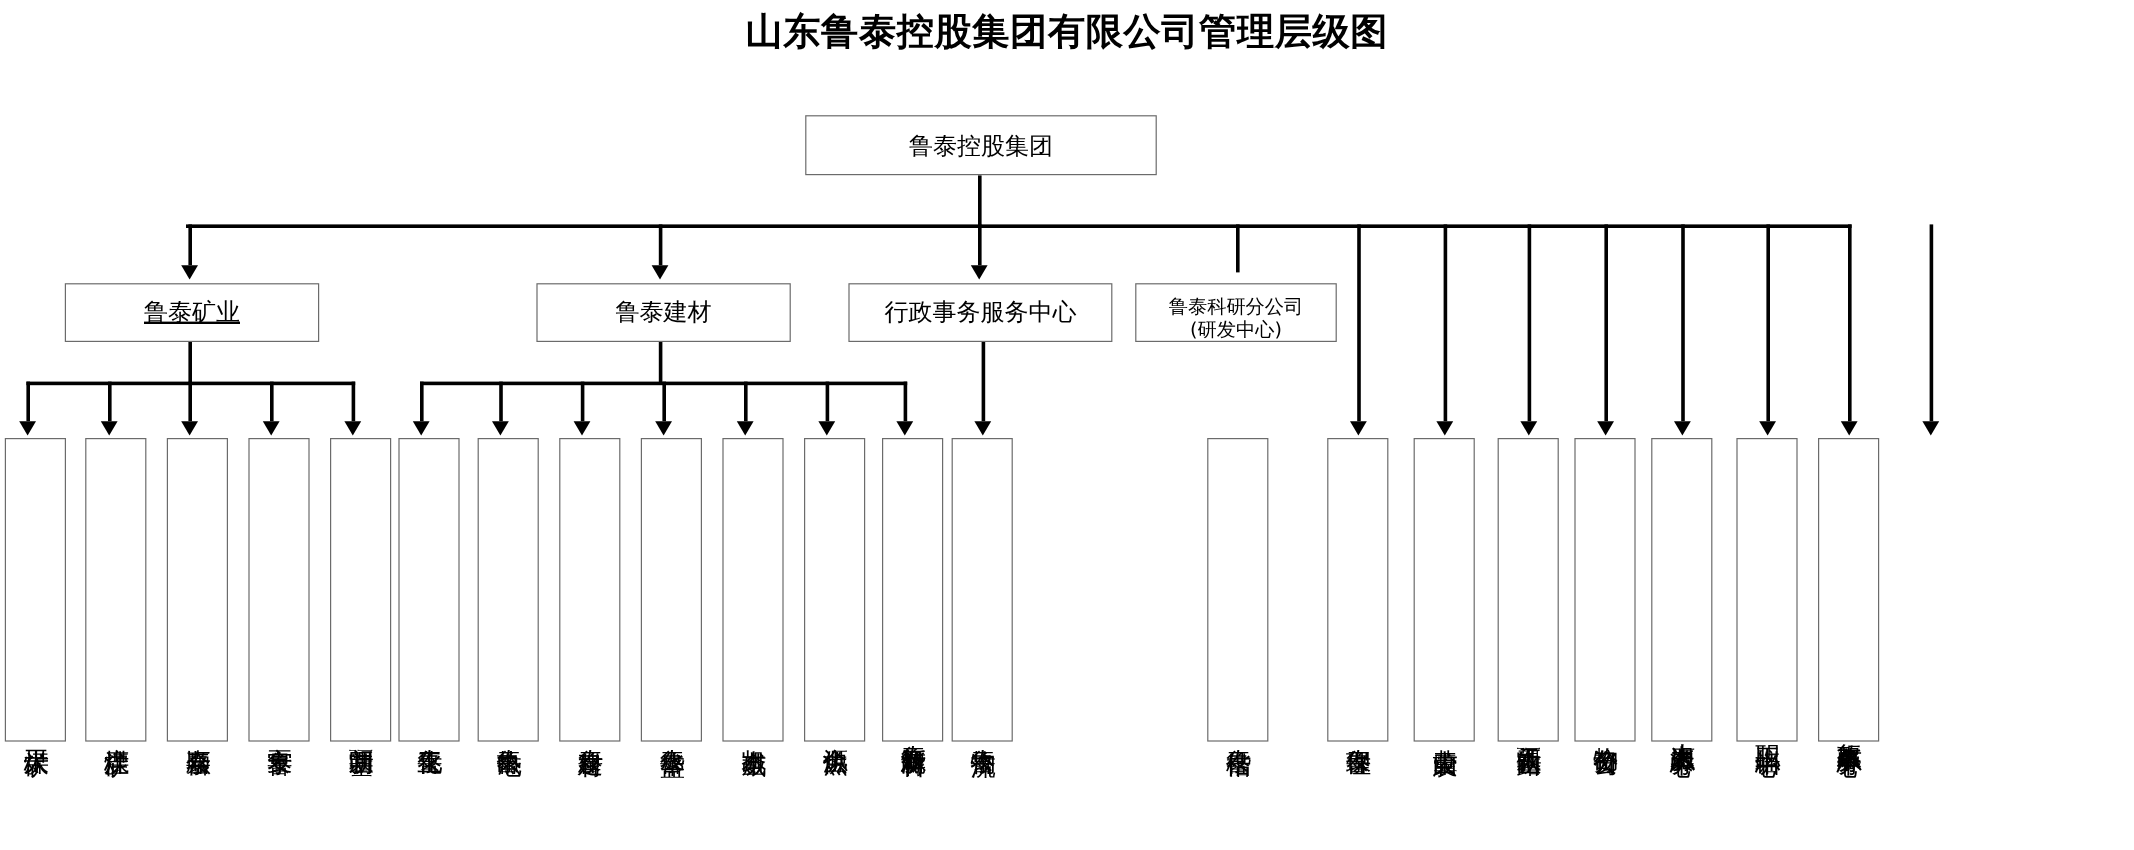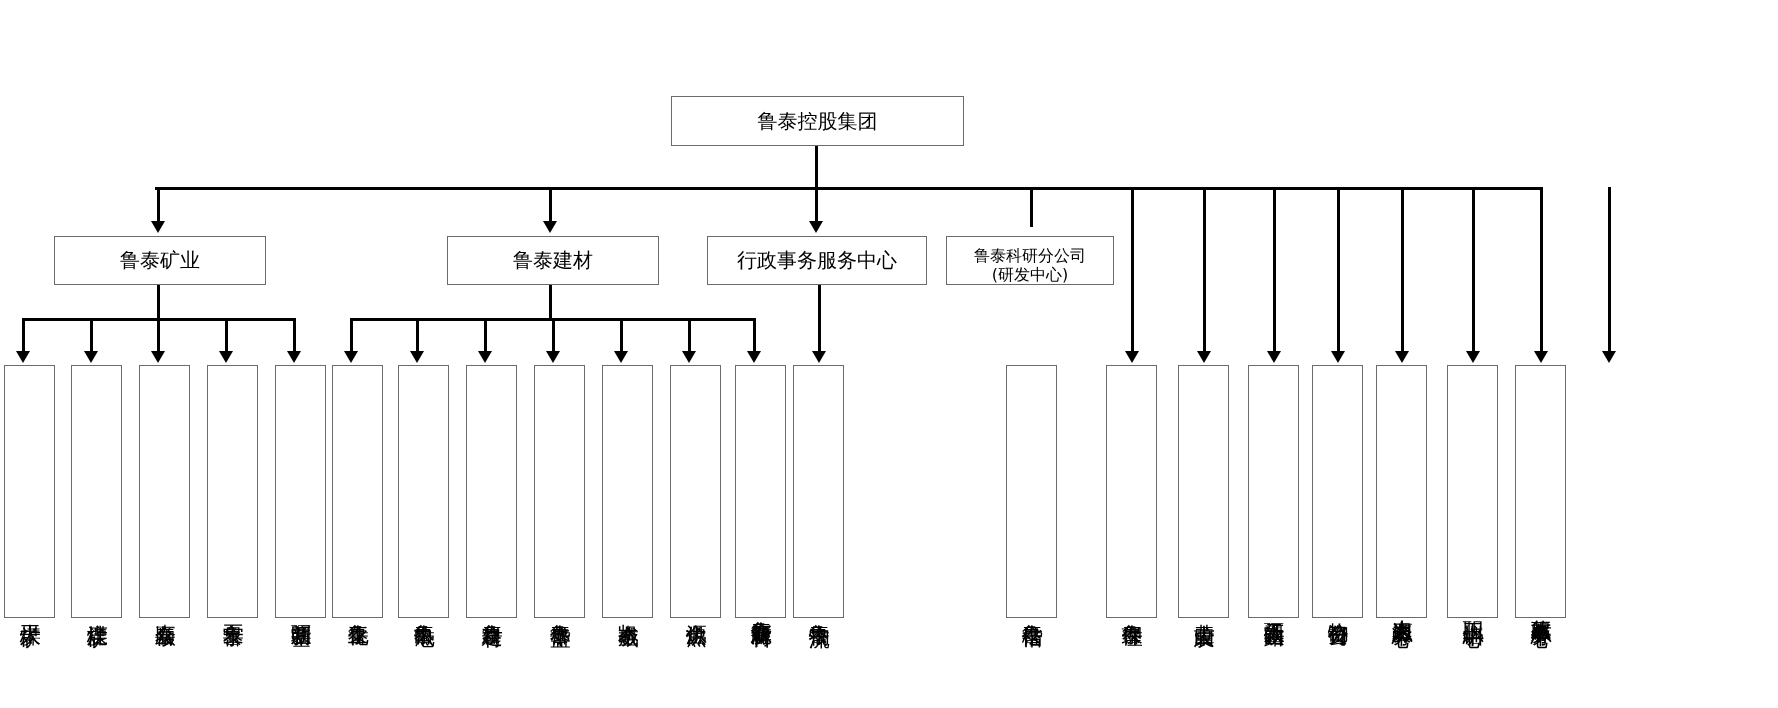--- a/index.html
+++ b/index.html
@@ -84,20 +84,21 @@
     border-left: 7px solid transparent;
     border-right: 7px solid transparent;
     border-top: 12px solid #000000;
   }
 </style>
 </head>
 <body>
 
 <div id="chart-root">
 
+  <div id="page-title">山东鲁泰控股集团有限公司管理层级图</div>
 
   <div>
 
     <div class="ln v" style="left:815px; top:146px; height:43px;"></div>
 
     <div class="ln h" style="left:155px; top:187px; width:1388px;"></div>
 
     <div class="ln v" style="left:157px; top:187px; height:34px;"></div>
     <div class="arw" style="left:151px; top:221px;"></div>
 
@@ -177,21 +178,21 @@
 
     <div class="ln v" style="left:818px; top:285px; height:66px;"></div>
     <div class="arw" style="left:812px; top:351px;"></div>
 
   </div>
 
   <div class="node h" id="node-root" style="left:671px; top:96px; width:293px; height:50px;">
     <span>鲁泰控股集团</span>
   </div>
 
-  <div class="node h lvl2" style="left:54px; top:236px; width:212px; height:49px;">
+  <div class="node h lvl2" style="left:54px; top:236px; width:212px; height:49px;text-decoration:underline;">
     <span>鲁泰矿业</span>
   </div>
 
   <div class="node h lvl2" style="left:447px; top:236px; width:212px; height:49px;">
     <span>鲁泰建材</span>
   </div>
 
   <div class="node h lvl2" style="left:707px; top:236px; width:220px; height:49px;">
     <span>行政事务服务中心</span>
   </div>

